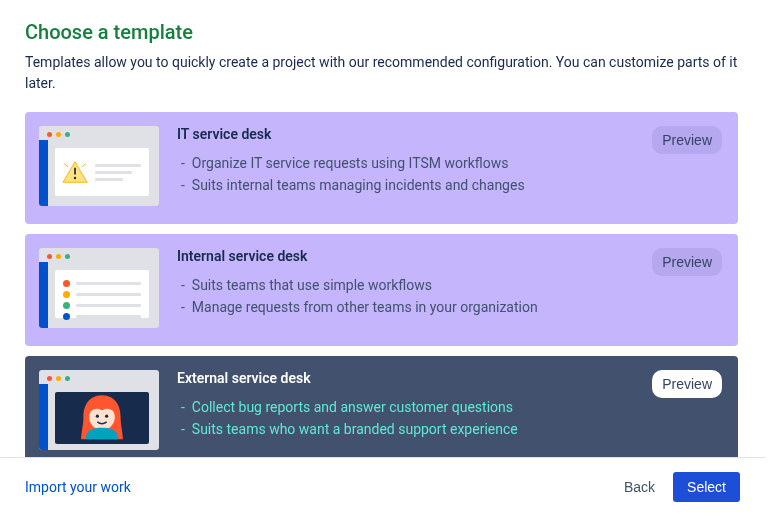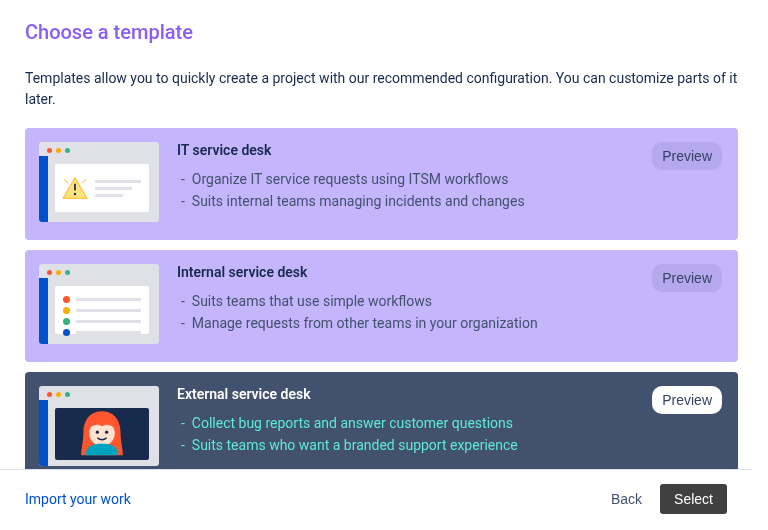--- a/index.html
+++ b/index.html
@@ -12,22 +12,22 @@
     height: 530px;
     overflow: hidden;
     position: relative;
   }
   .container {
     padding: 20px 25px 0 25px;
   }
   .title {
     font-size: 20px;
     font-weight: 500;
-    color: #8b5cf6;
-    margin-bottom: 24px;
+    color: #15803d;
+    margin-bottom: 8px;
   }
   .subtitle {
     font-size: 14px;
     color: #172B4D;
     line-height: 1.5;
     margin-bottom: 18px;
   }
   .list-wrap {
     height: 350px;
     overflow-y: scroll;
@@ -145,35 +145,35 @@
     border-radius: 10px;
     padding: 6px 10px;
     font-size: 14px;
     cursor: pointer;
   }
   .card.selected .preview-btn {
     background: #fff;
     color: #344563;
   }
   .footer {
-    position:absolute; left:0; right:16px; bottom:0;
+    position:absolute; left:0; right:3px; bottom:0;
     border-top:1px solid #dfe1e6;
-    padding: 14px 25px 16px 25px;
+    padding: 14px 25px 28px 25px;
     display:flex; align-items:center; justify-content:space-between;
     background:#fff;
   }
   .import-link {
     color:#0052CC; font-size:14px; cursor:pointer;
   }
   .footer-right { display:flex; align-items:center; gap:18px; }
   .back-btn {
     color:#42526E; font-size:14px; cursor:pointer; background:none;border:none;text-align:right;
   }
   .select-btn {
-    background:#404040; color:#fff; border:none; border-radius:3px;
+    background:#1d4ed8; color:#fff; border:none; border-radius:3px;
     padding:7px 14px; font-size:14px; cursor:pointer;
   }
 </style>
 </head>
 <body>
 
 <div class="container">
   <h1 class="title">Choose a template</h1>
   <p class="subtitle">Templates allow you to quickly create a project with our recommended configuration. You can customize parts of it later.</p>
 

